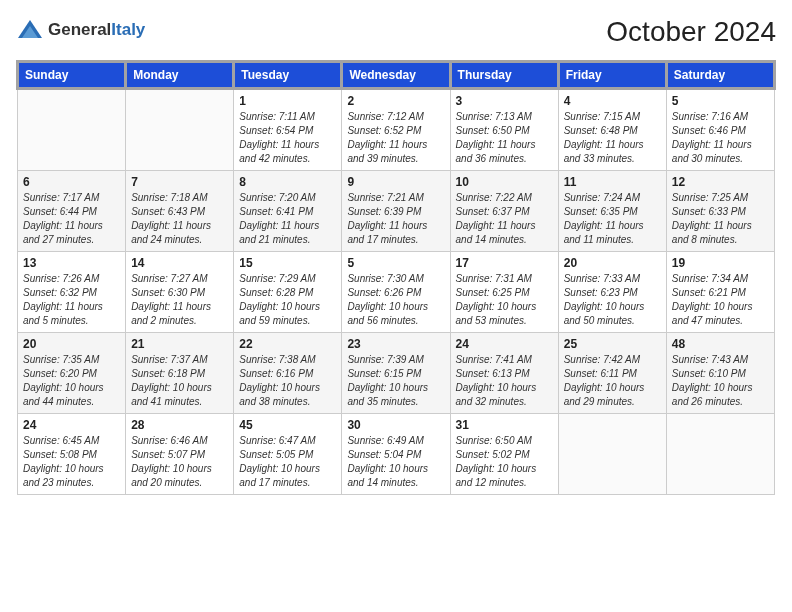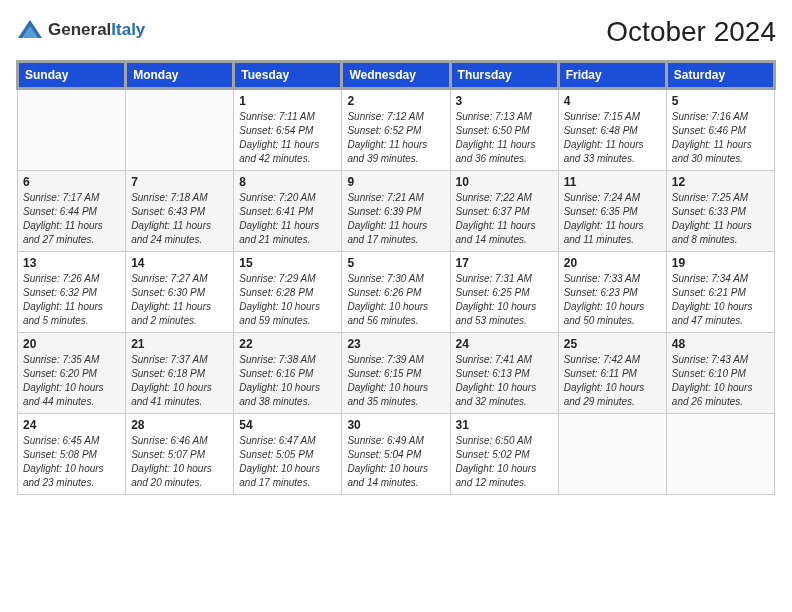--- a/index.html
+++ b/index.html
@@ -234,21 +234,21 @@
       <tr>
         <td>
           <div class="day-num">24</div>
           <div class="day-info">Sunrise: 6:45 AM<br>Sunset: 5:08 PM<br>Daylight: 10 hours and 23 minutes.</div>
         </td>
         <td>
           <div class="day-num">28</div>
           <div class="day-info">Sunrise: 6:46 AM<br>Sunset: 5:07 PM<br>Daylight: 10 hours and 20 minutes.</div>
         </td>
         <td>
-          <div class="day-num">54</div>
+          <div class="day-num">45</div>
           <div class="day-info">Sunrise: 6:47 AM<br>Sunset: 5:05 PM<br>Daylight: 10 hours and 17 minutes.</div>
         </td>
         <td>
           <div class="day-num">30</div>
           <div class="day-info">Sunrise: 6:49 AM<br>Sunset: 5:04 PM<br>Daylight: 10 hours and 14 minutes.</div>
         </td>
         <td>
           <div class="day-num">31</div>
           <div class="day-info">Sunrise: 6:50 AM<br>Sunset: 5:02 PM<br>Daylight: 10 hours and 12 minutes.</div>
         </td>

